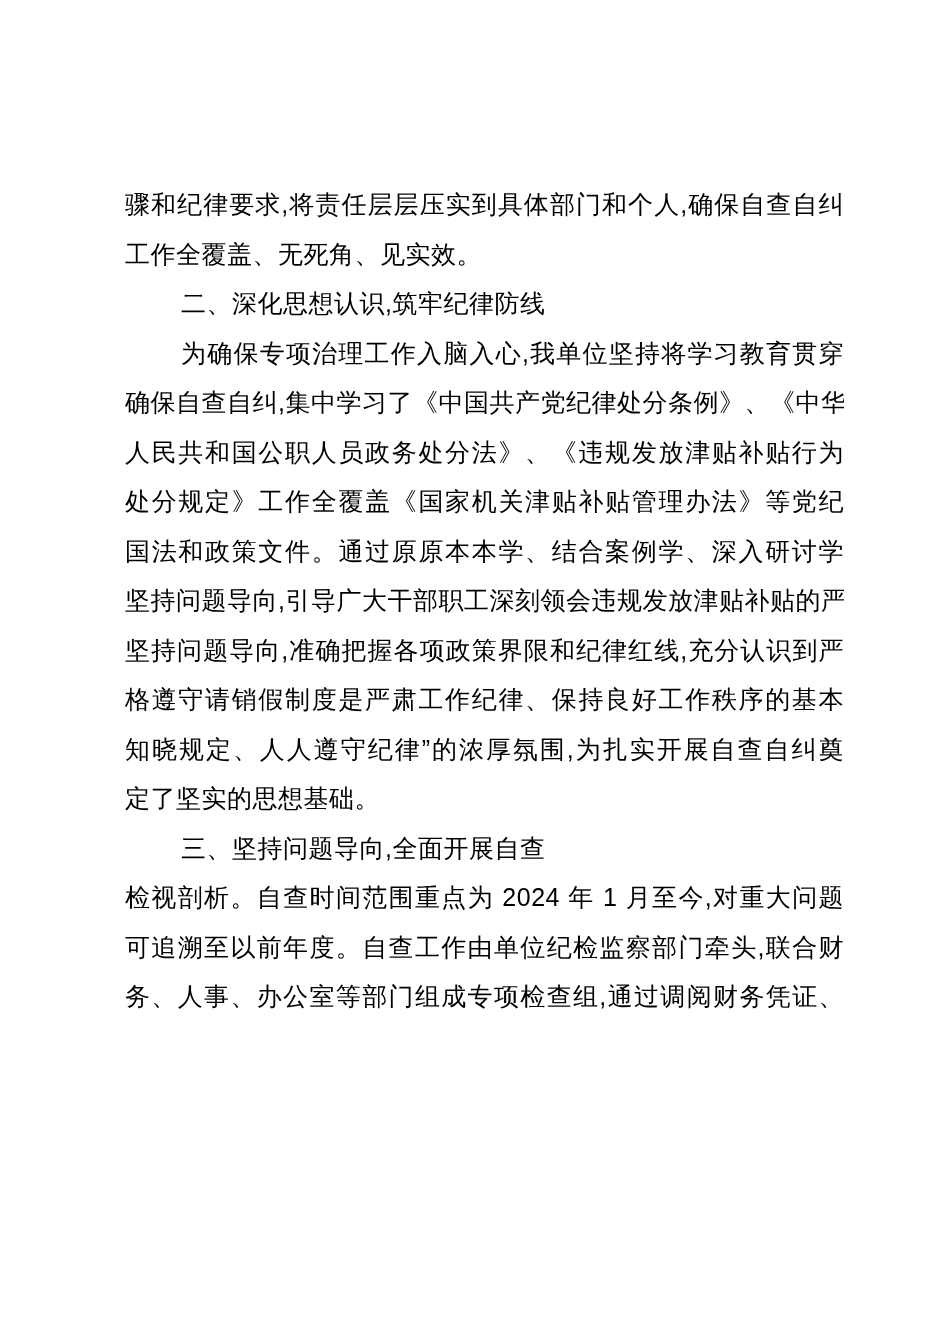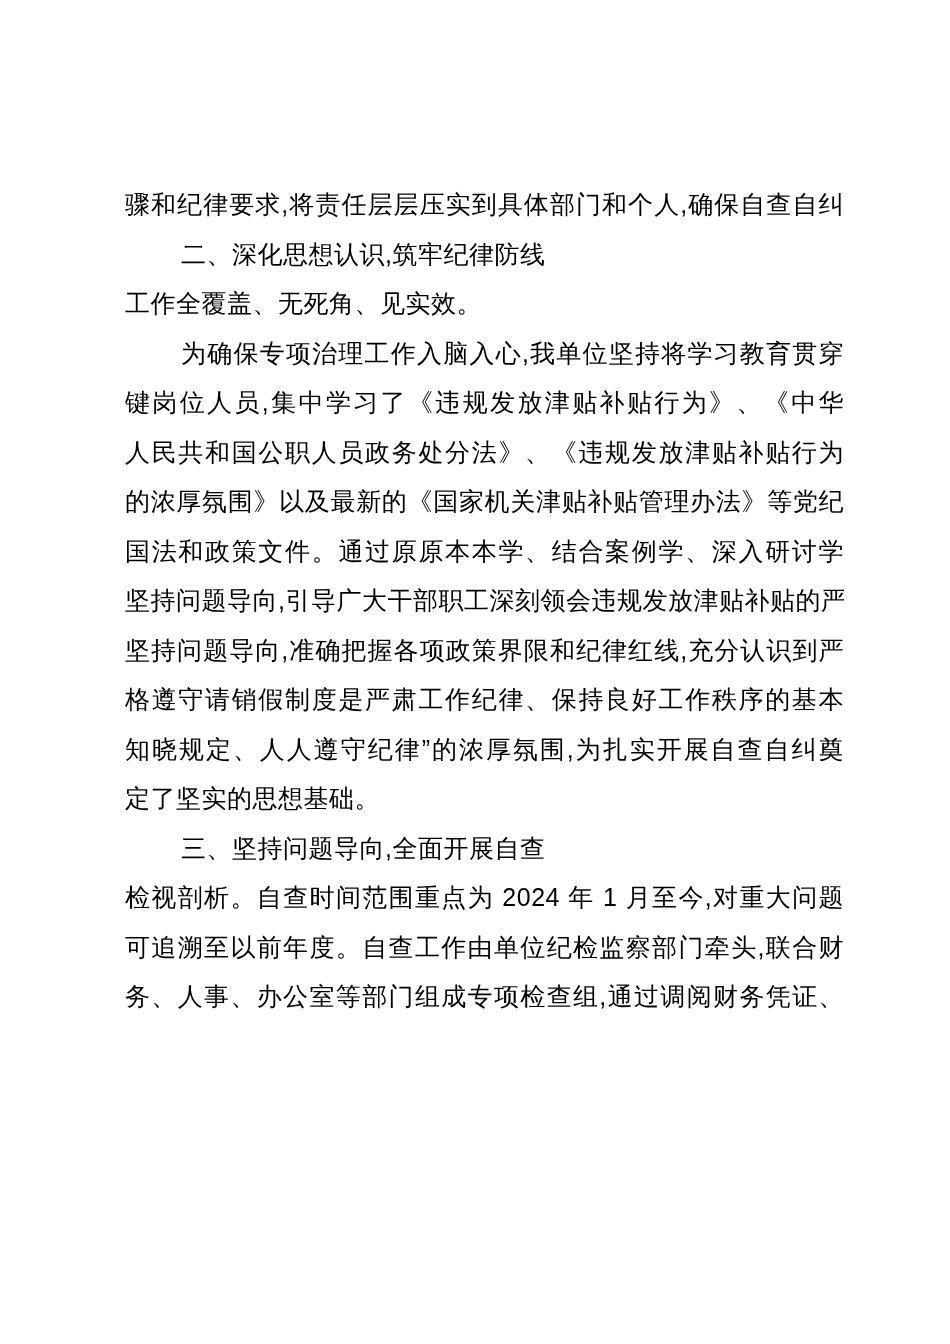--- a/index.html
+++ b/index.html
@@ -52,26 +52,26 @@
   .line.indent {
     padding-left: 56px;
   }
 </style>
 </head>
 <body>
 
 <div class="page">
   <div class="textblock">
     <div class="line full">骤和纪律要求,将责任层层压实到具体部门和个人,确保自查自纠</div>
+    <div class="line end">工作全覆盖、无死角、见实效。</div>
     <div class="line end indent">二、深化思想认识,筑牢纪律防线</div>
-    <div class="line end">工作全覆盖、无死角、见实效。</div>
     <div class="line full indent">为确保专项治理工作入脑入心,我单位坚持将学习教育贯穿</div>
-    <div class="line full">键岗位人员,集中学习了《违规发放津贴补贴行为》、《中华</div>
+    <div class="line full">确保自查自纠,集中学习了《中国共产党纪律处分条例》、《中华</div>
     <div class="line full">人民共和国公职人员政务处分法》、《违规发放津贴补贴行为</div>
-    <div class="line full">的浓厚氛围》以及最新的《国家机关津贴补贴管理办法》等党纪</div>
+    <div class="line full">处分规定》工作全覆盖《国家机关津贴补贴管理办法》等党纪</div>
     <div class="line full">国法和政策文件。通过原原本本学、结合案例学、深入研讨学</div>
     <div class="line full">坚持问题导向,引导广大干部职工深刻领会违规发放津贴补贴的严</div>
     <div class="line full">坚持问题导向,准确把握各项政策界限和纪律红线,充分认识到严</div>
     <div class="line full">格遵守请销假制度是严肃工作纪律、保持良好工作秩序的基本</div>
     <div class="line full">知晓规定、人人遵守纪律”的浓厚氛围,为扎实开展自查自纠奠</div>
     <div class="line end">定了坚实的思想基础。</div>
     <div class="line end indent">三、坚持问题导向,全面开展自查</div>
     <div class="line full">检视剖析。自查时间范围重点为 2024 年 1 月至今,对重大问题</div>
     <div class="line full">可追溯至以前年度。自查工作由单位纪检监察部门牵头,联合财</div>
     <div class="line full">务、人事、办公室等部门组成专项检查组,通过调阅财务凭证、</div>

